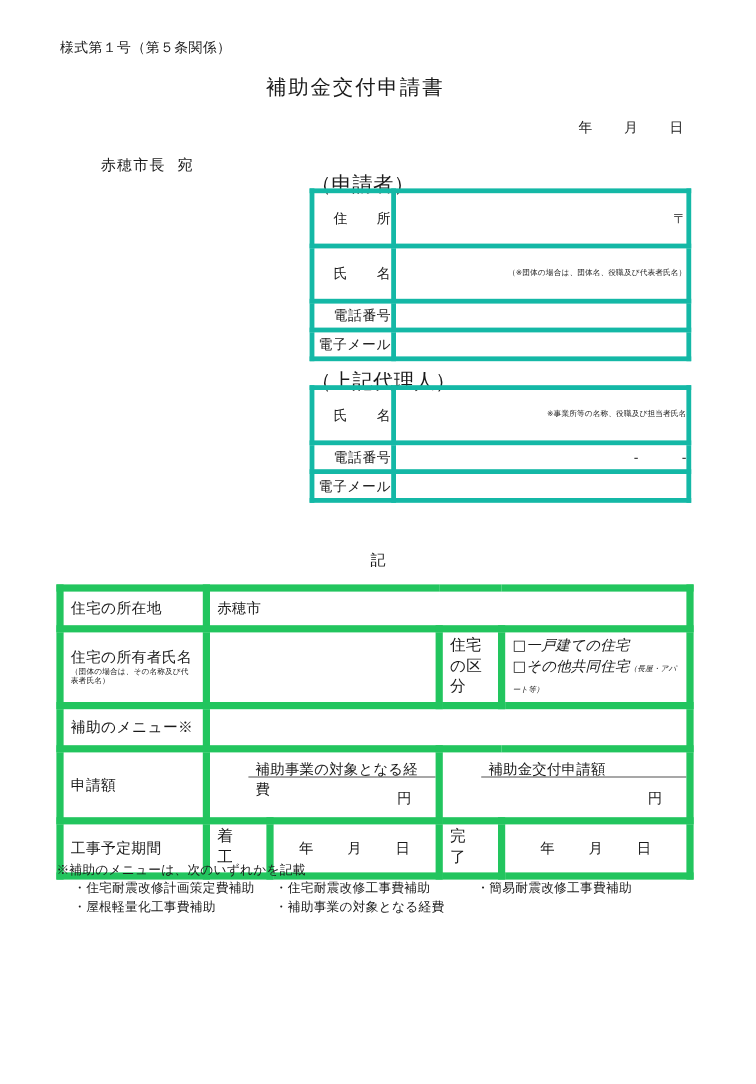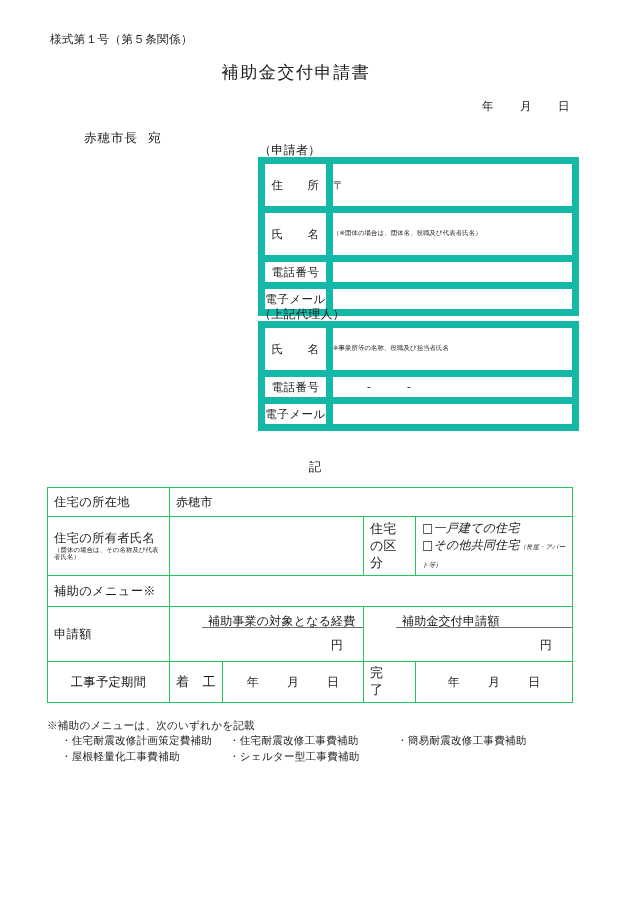--- a/index.html
+++ b/index.html
@@ -48,34 +48,35 @@
   #date-line .gap { display: inline-block; width: 26px; }
   #addressee {
     left: 84px; top: 130px;
     font-size: 12.5px;
     letter-spacing: 1px;
   }
   #addressee .sp { display: inline-block; width: 10px; }
 
   
   .box-caption {
-    font-size: 12px;
+    font-size: 17px;
     letter-spacing: .3px;
   }
 
   
   table.grid {
     border-collapse: collapse;
     table-layout: fixed;
   }
   table.grid td {
-    border: 7px solid #14b8a6;
+    border: 4px solid #14b8a6;
     font-size: 11.5px;
     vertical-align: middle;
     padding: 0;
+    text-align: right;
   }
   td.label {
     text-align: center;
     letter-spacing: .5px;
     font-size: 12px;
   }
   td.value {
     padding: 2px 4px 2px 6px;
     vertical-align: top;
   }
@@ -118,21 +119,21 @@
 
   
   #main-table {
     position: absolute;
     left: 47px; top: 487px;
     width: 525px;
     border-collapse: collapse;
     table-layout: fixed;
   }
   #main-table td {
-    border: 1px solid #22c55e;
+    border: 6px solid #22c55e;
     font-size: 12px;
     padding: 3px 6px;
     vertical-align: middle;
     letter-spacing: .2px;
   }
   #main-table td.rowlabel {
     font-size: 12.3px;
     letter-spacing: .3px;
     line-height: 1.35;
     vertical-align: middle;
@@ -319,36 +320,36 @@
         </td>
         <td colspan="2" class="sub-head-cell">
           <div class="stack-top">補助金交付申請額</div>
           <div class="stack-bot">
             <span class="yen">円</span>
           </div>
         </td>
       </tr>
 
       <tr>
-        <td class="rowlabel" style="height:24px;text-align:center;">工事予定期間</td>
+        <td class="rowlabel" style="height:24px;">工事予定期間</td>
         <td class="centerlabel spaced2">着　工</td>
         <td class="ymd">
           <span>年</span><span class="g"></span><span>月</span><span class="g"></span><span>日</span>
         </td>
         <td class="centerlabel spaced2">完　了</td>
         <td class="ymd">
           <span>年</span><span class="g"></span><span>月</span><span class="g"></span><span>日</span>
         </td>
       </tr>
     </tbody>
   </table>
 
   <div class="abs jp" id="footnotes">
     <span class="fn-row">※補助のメニューは、次のいずれかを記載</span>
     <span class="fn-row">
       <span class="indent"></span><span class="fn-item i1">・住宅耐震改修計画策定費補助</span><span class="fn-item i2">・住宅耐震改修工事費補助</span><span class="fn-item">・簡易耐震改修工事費補助</span>
     </span>
     <span class="fn-row">
-      <span class="indent"></span><span class="fn-item i1">・屋根軽量化工事費補助</span><span class="fn-item">・シェルター型工事費補助</span>
+      <span class="indent"></span><span class="fn-item i1">・屋根軽量化工事費補助</span><span class="fn-item">・補助事業の対象となる経費</span>
     </span>
   </div>
 
 </div>
 
 </body></html>

